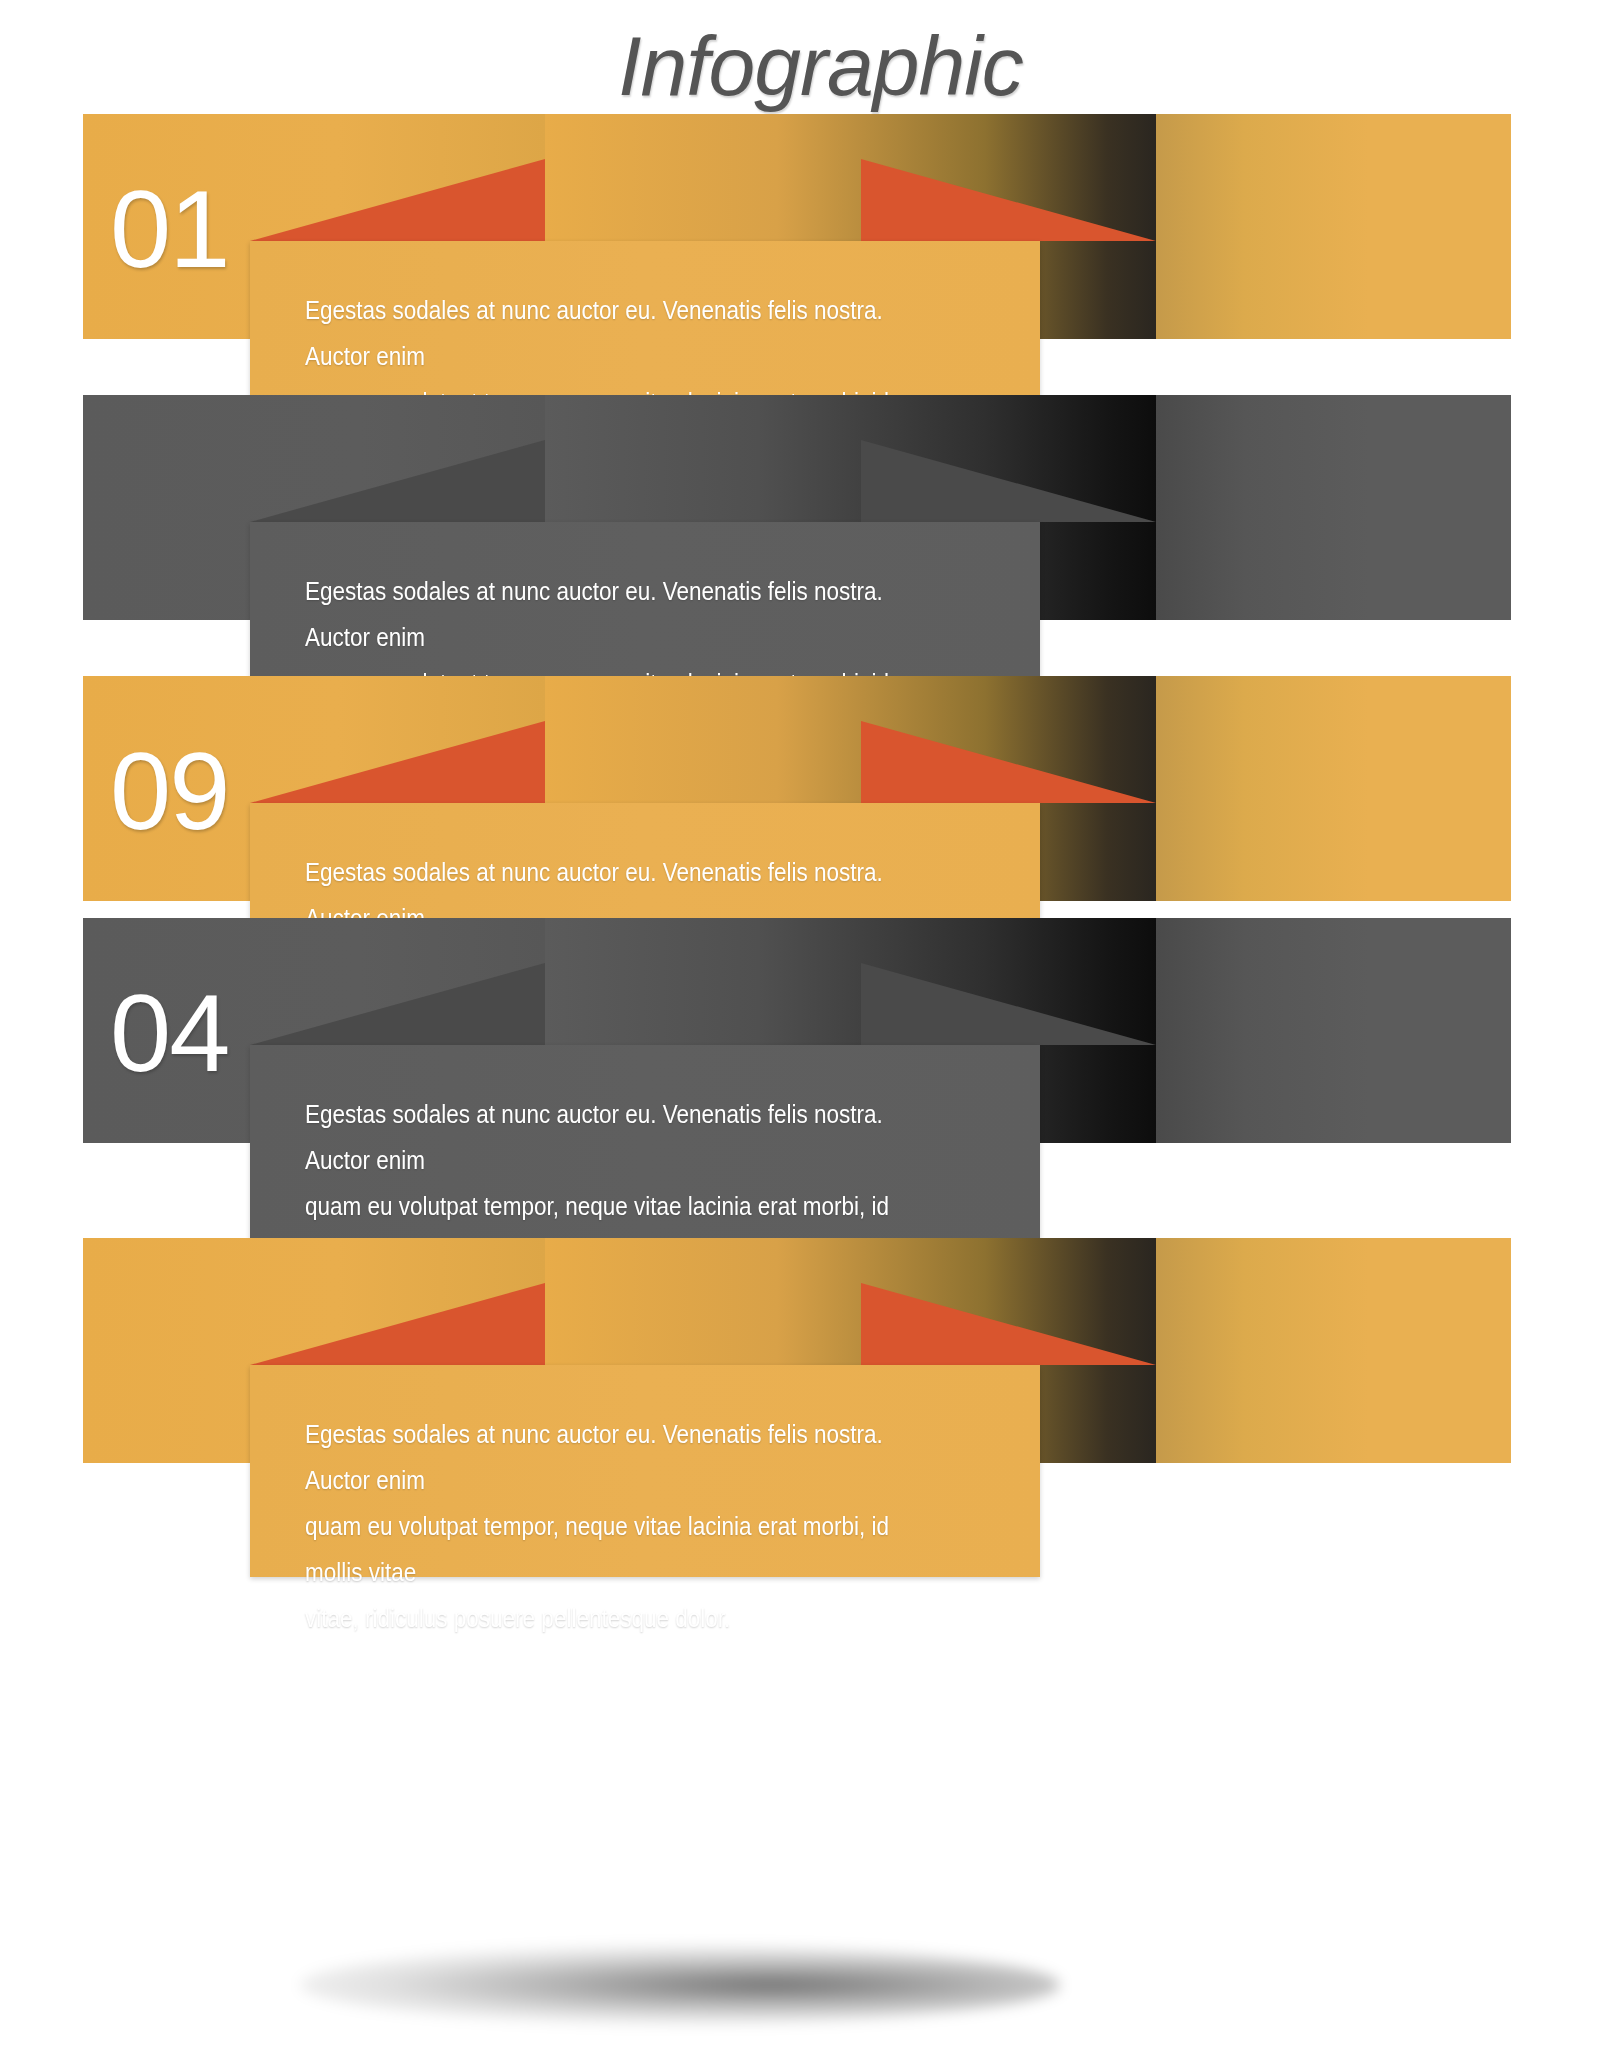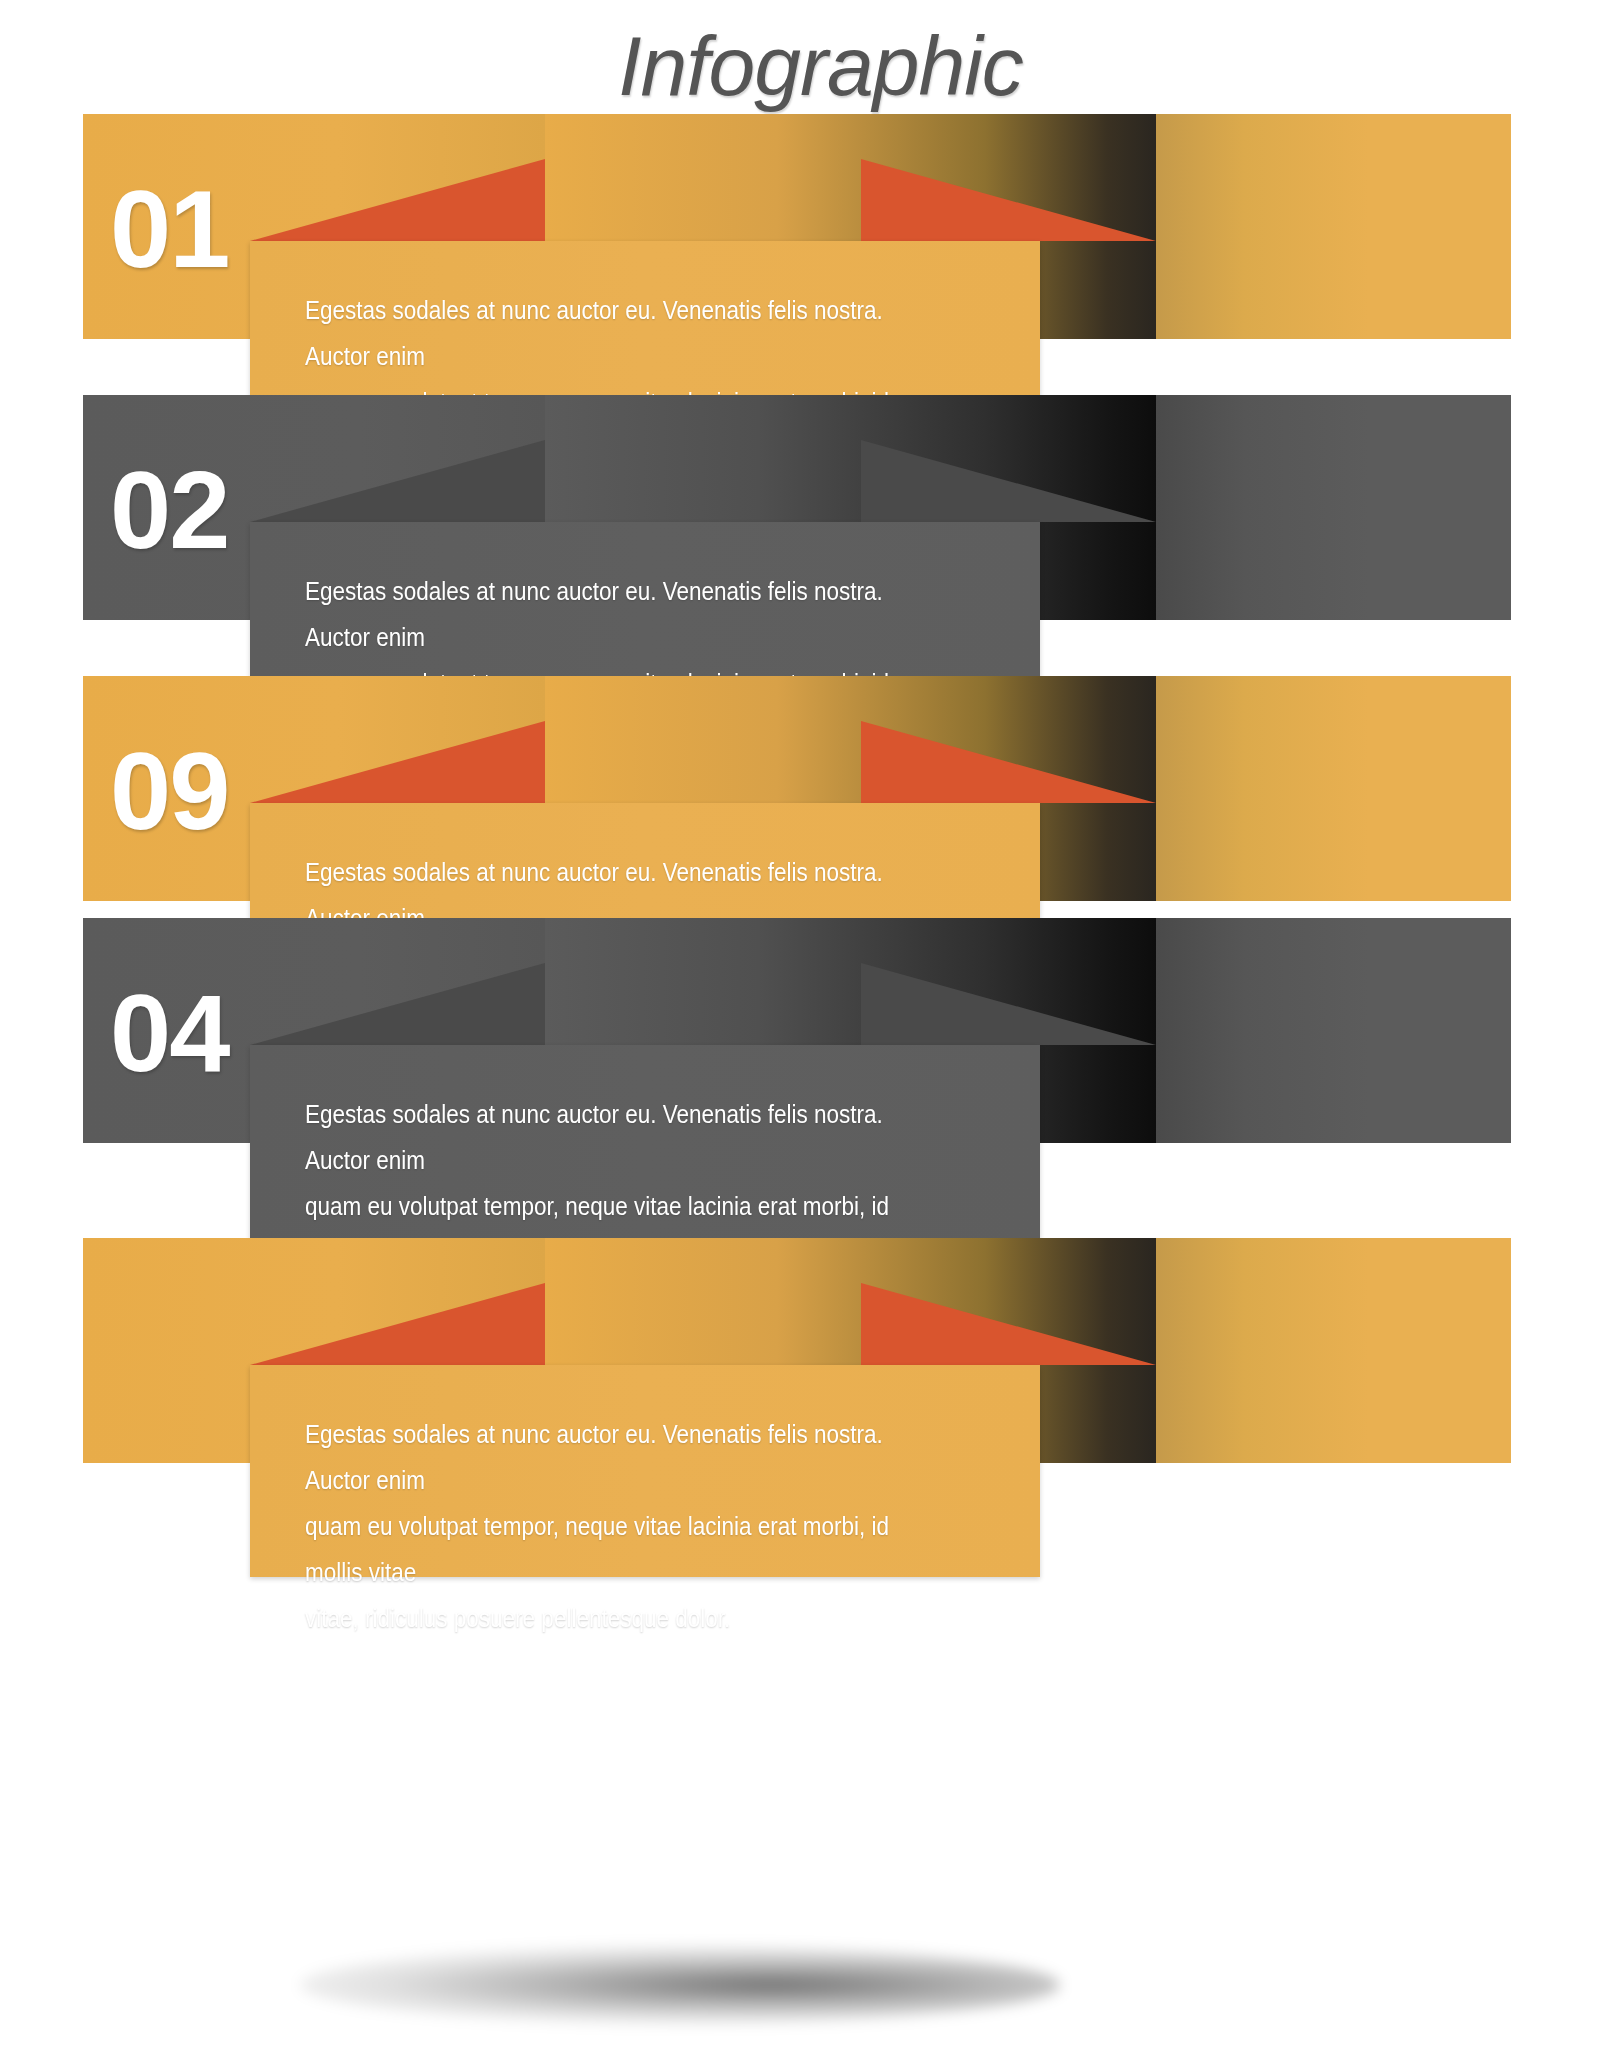--- a/index.html
+++ b/index.html
@@ -47,21 +47,21 @@
   }
 
   
   .front{
     position:absolute;left:250px;top:127px;width:790px;height:212px;
     box-shadow:0 2px 5px rgba(0,0,0,0.18);
   }
 
   .number{
     position:absolute;left:110px;top:60px;width:150px;
-    font-size:110px;font-weight:700;color:#ffffff;
+    font-size:110px;font-weight:400;color:#ffffff;
     letter-spacing:-2px;line-height:1;
     text-shadow:1px 2px 3px rgba(0,0,0,0.22);
     text-align:left;
   }
 
   .body-text{
     position:absolute;left:55px;top:46px;width:690px;
     color:#ffffff;
     font-size:25px;
     line-height:46px;
@@ -152,21 +152,20 @@
             <div>vitae, ridiculus posuere pellentesque dolor.</div>
           </div>
         </div>
       </div>
       <div class="banner gray" style="top: 395px;">
         <div class="back-left"></div>
         <div class="back-mid"></div>
         <div class="back-right"></div>
         <div class="fold-left"></div>
         <div class="fold-right"></div>
-        <div class="number">02</div>
         <div class="front">
           <div class="body-text">
             <div>Egestas sodales at nunc auctor eu. Venenatis felis nostra. Auctor enim</div>
             <div>quam eu volutpat tempor, neque vitae lacinia erat morbi, id mollis vitae</div>
             <div>vitae, ridiculus posuere pellentesque dolor.</div>
           </div>
         </div>
       </div>
       <div class="banner gold" style="top: 676px;">
         <div class="back-left"></div>

